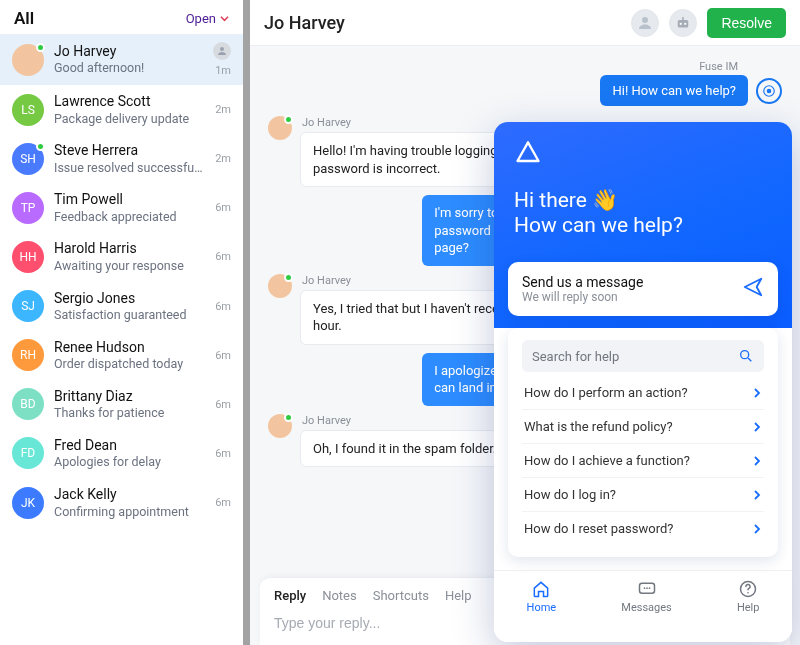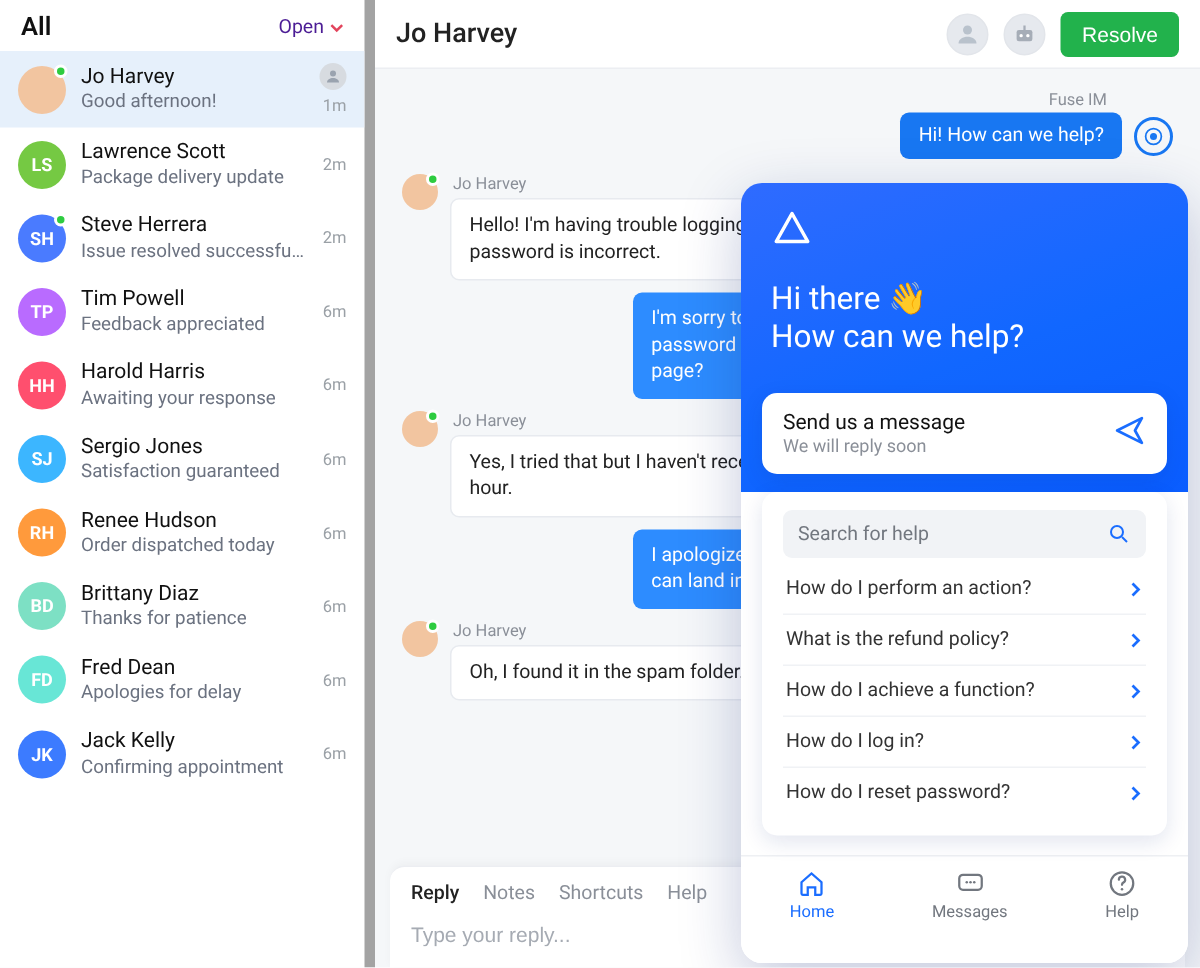--- a/index.html
+++ b/index.html
@@ -8,21 +8,21 @@
 
   
   .sidebar { width: 250px; height: 100%; border-right: 7px solid #a3a3a3; background: #fff; display: flex; flex-direction: column; }
   .sb-header { display: flex; align-items: center; justify-content: space-between; padding: 8px 14px 6px; }
   .sb-title { font-size: 17px; font-weight: 600; color: #111; }
   .sb-filter { font-size: 13px; color: #4c1d95; display: inline-flex; align-items: center; gap: 4px; cursor: pointer; }
   .sb-filter svg { width: 9px; height: 9px; }
   .conv-list { flex: 1; overflow: hidden; }
   .conv-item { display: flex; align-items: center; gap: 10px; padding: 8px 12px; cursor: pointer; position: relative; }
   .conv-item.selected { background: #e6f0fb; }
-  .avatar { width: 32px; height: 32px; border-radius: 50%; flex: 0 0 32px; display: flex; align-items: center; justify-content: center; font-size: 12px; font-weight: 700; color: #fff; position: relative; }
+  .avatar { width: 32px; height: 32px; border-radius: 50%; flex: 0 0 32px; display: flex; align-items: center; justify-content: center; font-size: 12px; font-weight: 400; color: #fff; position: relative; }
   .avatar.small { width: 24px; height: 24px; font-size: 10px; flex: 0 0 24px; }
   .avatar .presence-dot { position: absolute; top: -1px; right: -1px; width: 9px; height: 9px; background: #2ecc40; border: 2px solid #fff; border-radius: 50%; }
   .conv-text { flex: 1; min-width: 0; }
   .conv-name { font-size: 14px; color: #111; line-height: 1.25; white-space: nowrap; overflow: hidden; text-overflow: ellipsis; }
   .conv-snippet { font-size: 12.5px; color: #6b7280; line-height: 1.25; white-space: nowrap; overflow: hidden; text-overflow: ellipsis; }
   .conv-meta { display: flex; flex-direction: column; align-items: flex-end; gap: 4px; }
   .conv-time { font-size: 11px; color: #9aa0a6; }
   .mini-avatar { width: 18px; height: 18px; border-radius: 50%; background: #d7dbe0; display: flex; align-items: center; justify-content: center; overflow: hidden; }
   .mini-avatar svg { width: 12px; height: 12px; }
 

